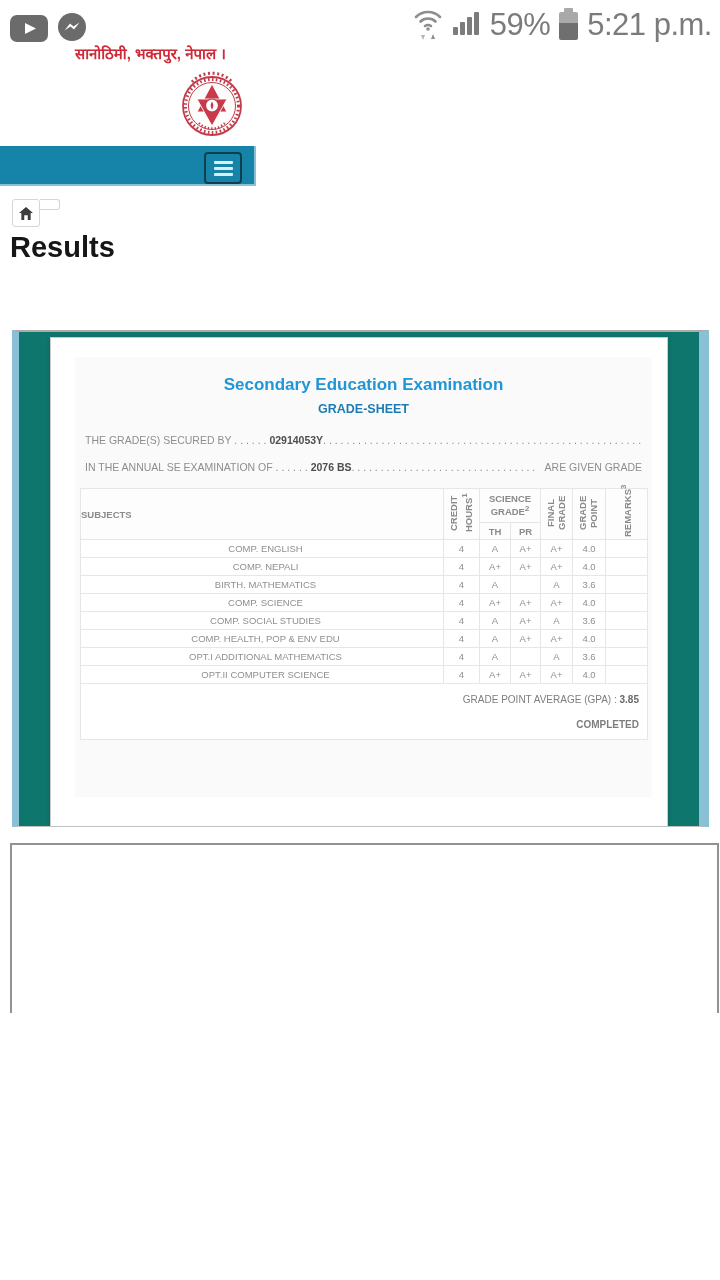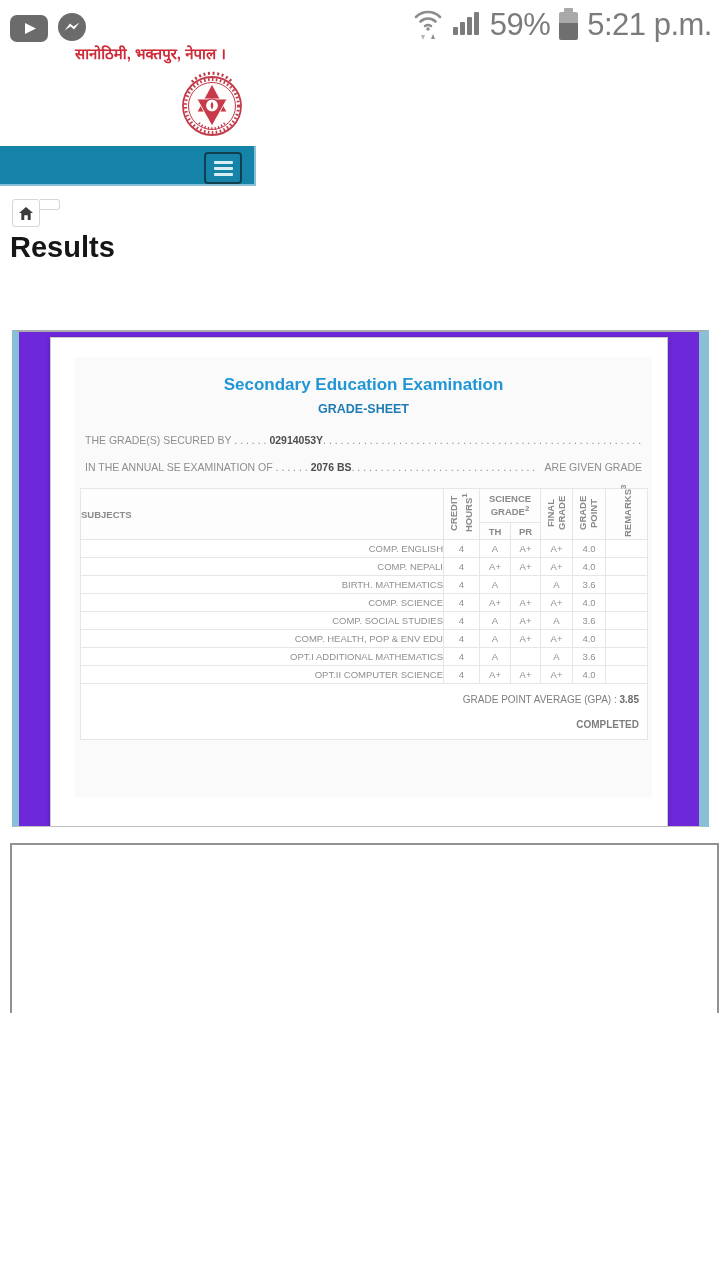--- a/index.html
+++ b/index.html
@@ -23,21 +23,21 @@
   .hamburger .bar{width:19px;height:3px;background:#d9edf5;border-radius:1px;}
 
   
   .home-row{position:absolute;left:12px;top:199px;display:flex;align-items:flex-start;}
   .home-btn{width:28px;height:28px;background:#fff;border:1px solid #d6d6d6;border-radius:3px;display:flex;align-items:center;justify-content:center;box-sizing:border-box;cursor:pointer;}
   .crumb-tab{width:20px;height:11px;background:#fff;border:1px solid #d6d6d6;border-left:none;border-radius:0 3px 3px 0;box-sizing:border-box;}
   .page-title{position:absolute;left:10px;top:231px;font-size:29px;font-weight:bold;color:#161616;margin:0;}
 
   
   .results-panel{position:absolute;left:12px;top:330px;width:697px;height:497px;box-sizing:border-box;
-    background:#6d28d9;border-top:2px solid #ababab;border-bottom:1px solid #c0c0c0;
+    background:#0f766e;border-top:2px solid #ababab;border-bottom:1px solid #c0c0c0;
     border-left:7px solid #8ac0d6;border-right:10px solid #8ac0d6;overflow:hidden;}
   .sheet-card{margin:5px 0 0 31px;width:618px;box-sizing:border-box;background:#fff;border:1px solid #cbcbcb;
     box-shadow:0 1px 5px rgba(0,0,0,0.18);min-height:520px;}
   .sheet-paper{margin:19px 15px 0 24px;background:#fafafa;padding:18px 0 24px 0;min-height:440px;box-sizing:border-box;}
 
   .sheet-title{text-align:center;font-size:17px;font-weight:bold;color:#2196d6;margin:0;}
   .sheet-subtitle{text-align:center;font-size:12.5px;font-weight:bold;color:#1e7cb5;margin:7px 0 0 0;}
 
   .intro{margin:18px 10px 0 10px;font-size:10.5px;color:#8e8e8e;}
   .introline{display:flex;white-space:pre;overflow:hidden;margin-bottom:15px;line-height:12px;}
@@ -46,21 +46,21 @@
 
   table.grades{margin:0 4px 0 5px;width:567px;border-collapse:collapse;table-layout:fixed;font-size:9.5px;color:#8f8f8f;background:#fff;}
   table.grades th, table.grades td{border:1px solid #e6e6e6;padding:0;}
   table.grades thead th{font-weight:bold;color:#8a8a8a;background:#fdfdfd;font-size:9.5px;}
   th.subjects-h{text-align:left;padding-left:6px;}
   th.vert{vertical-align:middle;}
   th.vert .v{display:inline-block;writing-mode:vertical-rl;transform:rotate(180deg);line-height:1.15;max-height:48px;}
   .obt-label{line-height:1.2;padding:2px 0;}
   .subrow th{height:16px;}
   table.grades tbody td{height:17px;text-align:center;}
-  table.grades tbody td.sub{text-align:right;padding-left:7px;}
+  table.grades tbody td.sub{text-align:center;padding-left:7px;}
 
   .gpa-box{margin:0 4px 0 5px;background:#fff;border:1px solid #e6e6e6;border-top:none;
     padding:10px 8px 9px 8px;text-align:right;font-size:10px;color:#7e7e7e;}
   .gpa-line b{color:#696969;}
   .completed-line{margin-top:14px;font-weight:bold;color:#7e7e7e;}
 
   .footnotes{margin:15px 10px 0 15px;font-size:9.5px;color:#9c9c9c;line-height:12.4px;}
   .footnotes .indent{padding-left:8px;}
 
   

